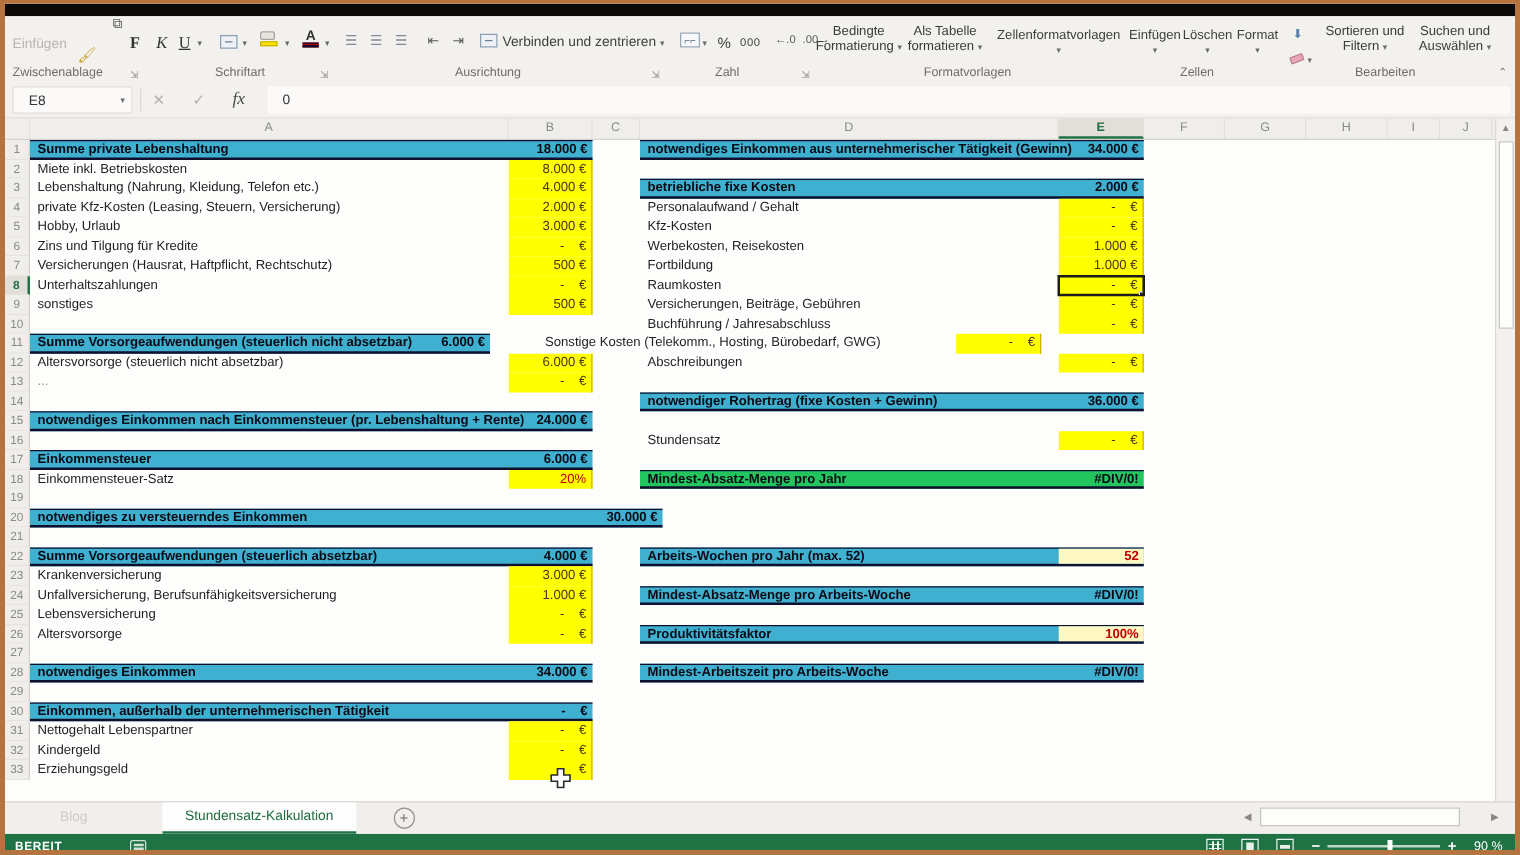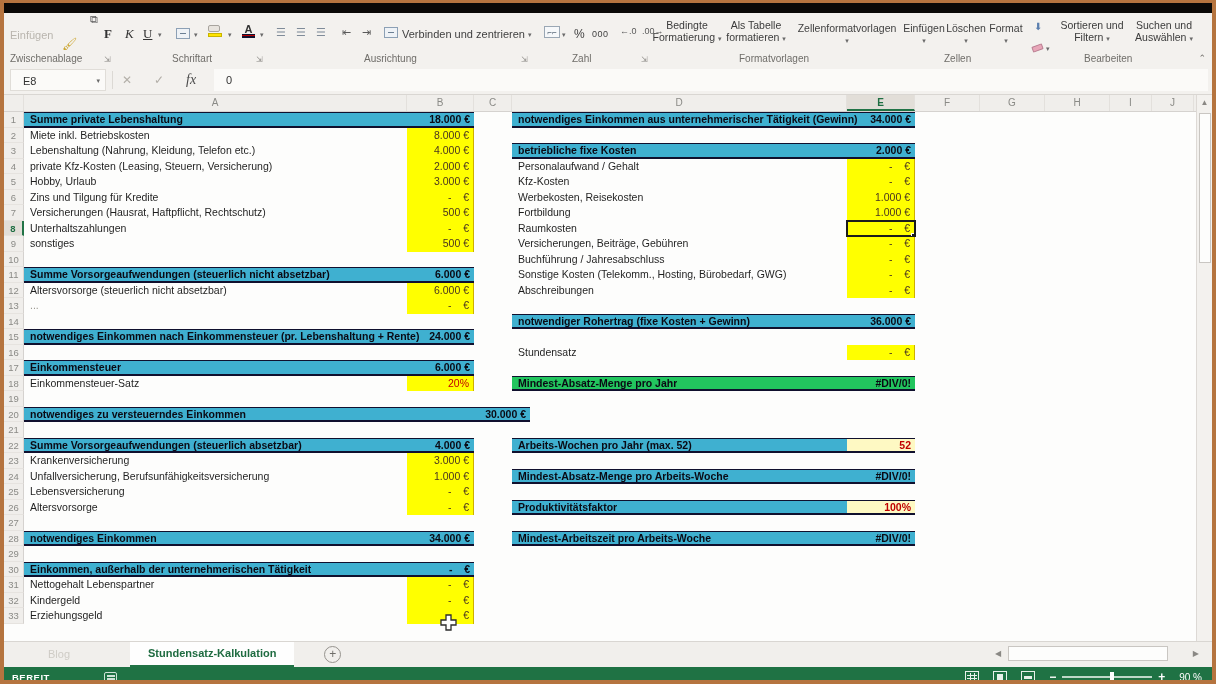--- a/index.html
+++ b/index.html
@@ -70,21 +70,21 @@
   .active-cell { position:relative; outline:2px solid #1c1c1c; outline-offset:-1px; z-index:3; }
   .active-cell .handle { position:absolute; right:-2px; bottom:-2px; width:5px; height:5px; background:#1c1c1c; border:1px solid #fff; }
   #v-scroll { position:absolute; right:0; top:0; bottom:0; width:16px; background:#f3f1ee; border-left:1px solid #ddd9d5; }
   #v-scroll .arr { display:block; text-align:center; font-size:8px; color:#8a8884; line-height:16px; }
   #v-scroll .thumb { margin:2px auto 0; width:12px; height:150px; background:#fdfdfc; border:1px solid #c9c6c2; }
   #cursor-cross { position:absolute; left:436px; top:519px; z-index:5; }
 
   
   #tab-bar { position:relative; height:26px; background:#f1efec; border-top:1px solid #d9d6d2; display:flex; align-items:stretch; }
   #tab-watermark { color:#cfccc6; font-size:11px; line-height:24px; margin-left:44px; }
-  .sheet-tab { margin-left:60px; background:#fefefe; border-bottom:2.5px solid #217346; color:#1e6b40; font-weight:bold; font-size:11px; line-height:22px; padding:0 18px; }
+  .sheet-tab { margin-left:60px; background:#fefefe; border-bottom:2.5px solid #217346; color:#1e6b40; font-weight:normal; font-size:11px; line-height:22px; padding:0 18px; }
   #add-sheet { margin-left:30px; margin-top:4px; width:17px; height:17px; border:1px solid #96938e; border-radius:50%; color:#6f6d69; font-size:12px; line-height:15px; text-align:center; }
   #h-scroll { position:absolute; right:10px; top:3px; width:210px; height:17px; display:flex; align-items:center; }
   #h-scroll .arr { color:#8a8884; font-size:8px; padding:0 3px; }
   #h-scroll .track { flex:1; height:15px; position:relative; }
   #h-scroll .thumb { position:absolute; left:4px; right:22px; top:0; height:15px; background:#fdfdfc; border:1px solid #c9c6c2; }
 
   
   #status-bar { height:20px; background:#1f7244; color:#fff; display:flex; align-items:center; font-size:10px; }
   #status-mode { font-weight:bold; letter-spacing:0.5px; margin-left:8px; font-size:9.5px; }
   #macro-icon { margin-left:54px; width:13px; height:11px; border:1px solid #cfe3d6; border-radius:2px; background:#1f7244; position:relative; }
@@ -316,21 +316,21 @@
         <div class="grid-row">
           <div class="rnum">10</div>
           <div class="cell" style="width: 450px;"></div>
           <div class="cell w-c"></div>
           <div class="cell lblcell w-d">Buchführung / Jahresabschluss</div>
           <div class="cell valcell yellow w-e">-    €</div>
           <div class="cell" style="flex: 1 1 0%;"></div>
         </div>
         <div class="grid-row">
           <div class="rnum">11</div>
-          <div class="bar" style="width: 450px;">
+          <div class="bar" style="width: 368px;">
             <div class="lbl">Summe Vorsorgeaufwendungen (steuerlich nicht absetzbar)</div>
             <div class="val">6.000 €</div>
           </div>
           <div class="cell w-c"></div>
           <div class="cell lblcell w-d">Sonstige Kosten (Telekomm., Hosting, Bürobedarf, GWG)</div>
           <div class="cell valcell yellow w-e">-    €</div>
           <div class="cell" style="flex: 1 1 0%;"></div>
         </div>
         <div class="grid-row">
           <div class="rnum">12</div>

